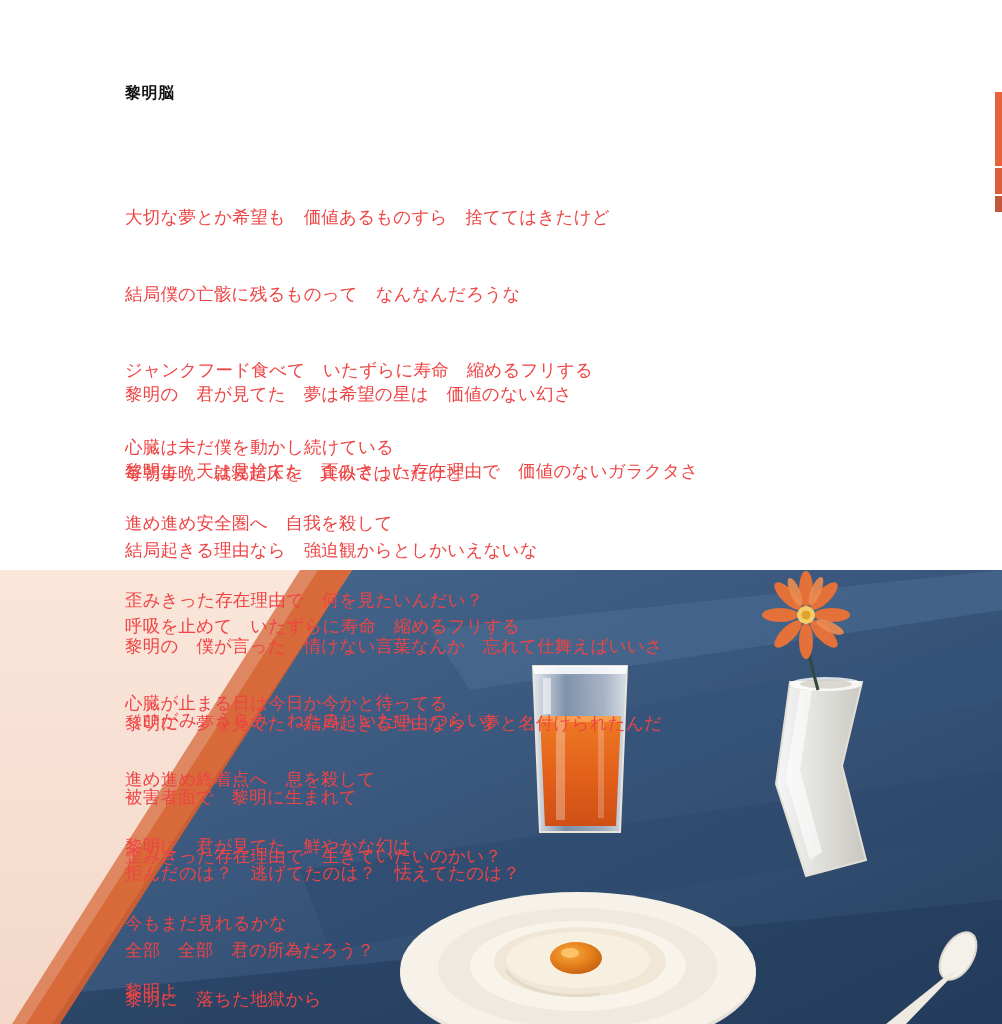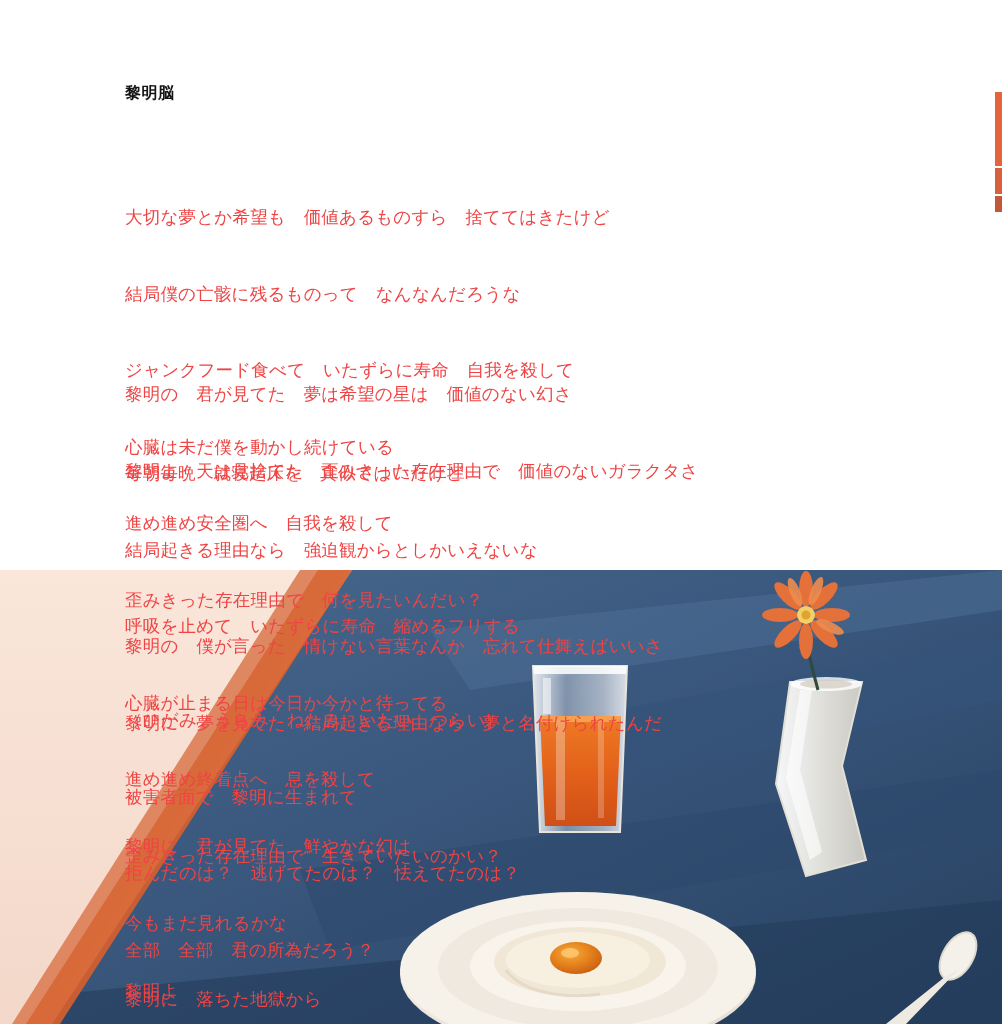--- a/index.html
+++ b/index.html
@@ -203,21 +203,21 @@
   <div class="edge-sliver s1"></div>
   <div class="edge-sliver s2"></div>
   <div class="edge-sliver s3"></div>
 
   <div id="text-layer">
     <div class="title">黎明脳</div>
 
     <div class="blk b1">
       <span class="ln">大切な夢とか希望も　価値あるものすら　捨ててはきたけど</span>
       <span class="ln">結局僕の亡骸に残るものって　なんなんだろうな</span>
-      <span class="ln">ジャンクフード食べて　いたずらに寿命　自我を殺して</span>
+      <span class="ln">ジャンクフード食べて　いたずらに寿命　縮めるフリする</span>
       <span class="ln">心臓は未だ僕を動かし続けている</span>
       <span class="ln">進め進め安全圏へ　自我を殺して</span>
       <span class="ln">歪みきった存在理由で　何を見たいんだい？</span>
     </div>
 
     <div class="blk b2">
       <span class="ln">黎明の　君が見てた　夢は希望の星は　価値のない幻さ</span>
       <span class="ln">黎明よ　天は見捨てた　歪みきった存在理由で　価値のないガラクタさ</span>
     </div>
 

